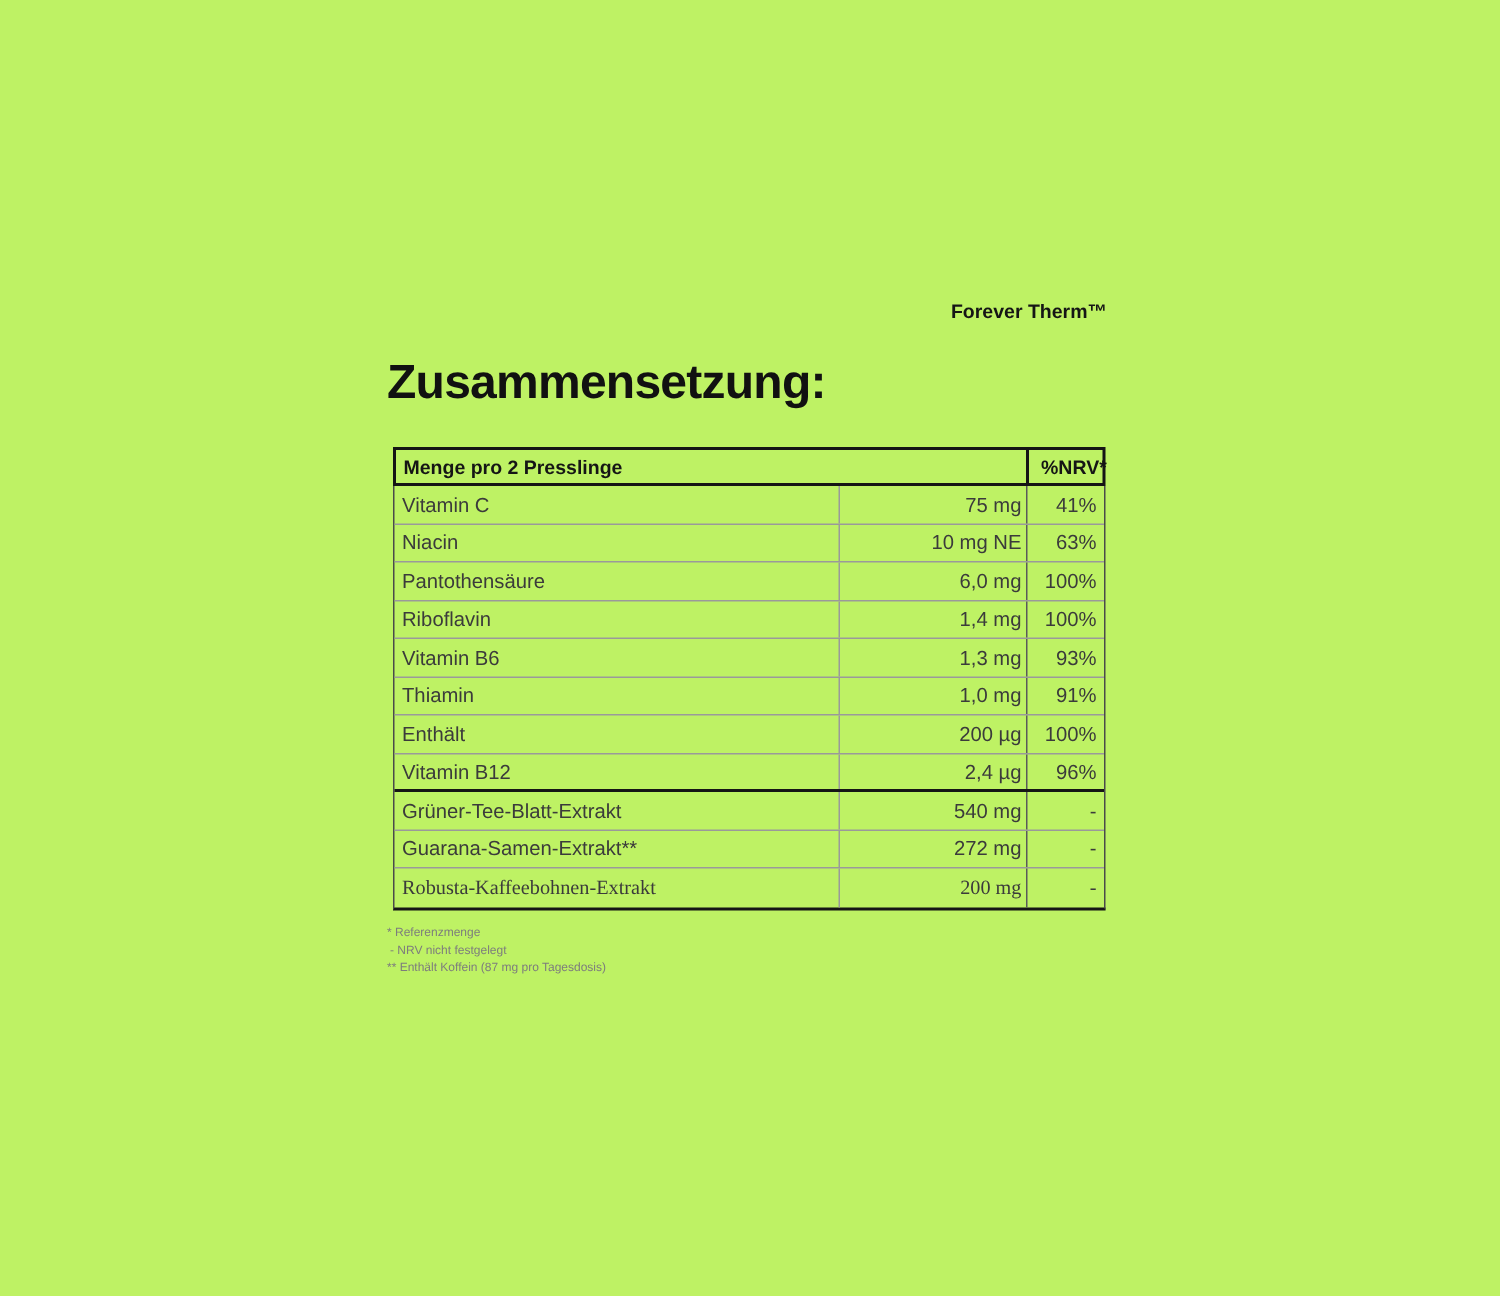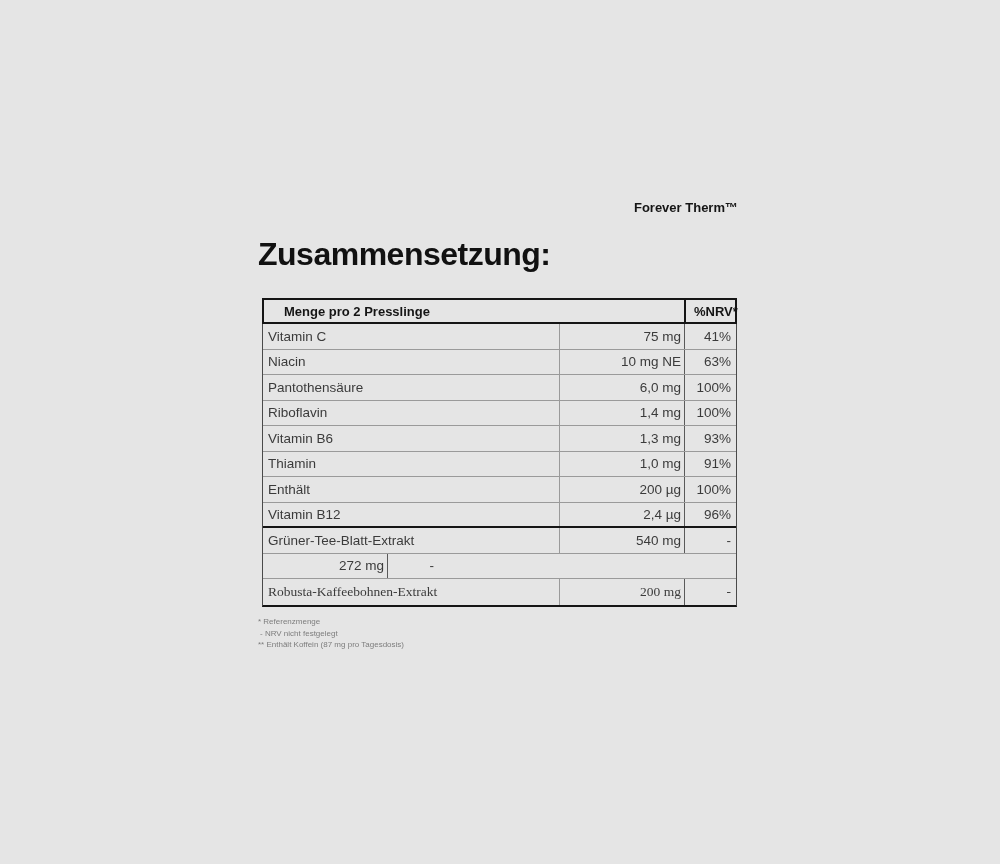--- a/index.html
+++ b/index.html
@@ -1,21 +1,21 @@
 <!DOCTYPE html>
 <html><head>
 <meta charset="utf-8">
 <title>Forever Therm – Zusammensetzung</title>
 <style>
   * { margin:0; padding:0; box-sizing:border-box; }
   html,body { background:#ffffff; }
   .page {
     position:relative;
     width:1000px; height:864px;
-    background:#e5e5e5;
+    background:#bef264;
     font-family:"Liberation Sans","DejaVu Sans",sans-serif;
     overflow:hidden;
   }
   .brand {
     position:absolute; top:200px; right:262px;
     font-size:13px; font-weight:bold; color:#151515;
     letter-spacing:0;
   }
   .heading {
     position:absolute; top:236px; left:258px;
@@ -24,21 +24,21 @@
   }
   .ftable {
     position:absolute; left:262px; top:298px; width:475px;
     font-size:13.5px; color:#3b3b3b;
   }
   .thead {
     display:flex; align-items:stretch; height:26px;
     border:2px solid #151515;
     font-weight:bold; color:#151515; font-size:13px;
   }
-  .thead .h1 { flex:1; display:flex; align-items:center; padding-left:20px; }
+  .thead .h1 { flex:1; display:flex; align-items:center; padding-left:5px; }
   .thead .h2 { width:51px; display:flex; align-items:center; padding-left:8px; border-left:2px solid #151515; }
   .tbody {
     border-left:1px solid #4a4a4a;
     border-right:1px solid #4a4a4a;
     border-bottom:2px solid #151515;
   }
   .row {
     display:flex; height:25.5px;
     border-bottom:1px solid #9a9a9a;
   }
@@ -128,20 +128,21 @@
         <div class="cell-nrv">96%</div>
       </div>
 
       <div class="row">
         <div class="cell-name">Grüner-Tee-Blatt-Extrakt</div>
         <div class="cell-amount">540 mg</div>
         <div class="cell-nrv">-</div>
       </div>
 
       <div class="row">
+        <div class="cell-name">Guarana-Samen-Extrakt**</div>
         <div class="cell-amount">272 mg</div>
         <div class="cell-nrv">-</div>
       </div>
 
       <div class="row">
         <div class="cell-name">Robusta-Kaffeebohnen-Extrakt</div>
         <div class="cell-amount">200 mg</div>
         <div class="cell-nrv">-</div>
       </div>
 

